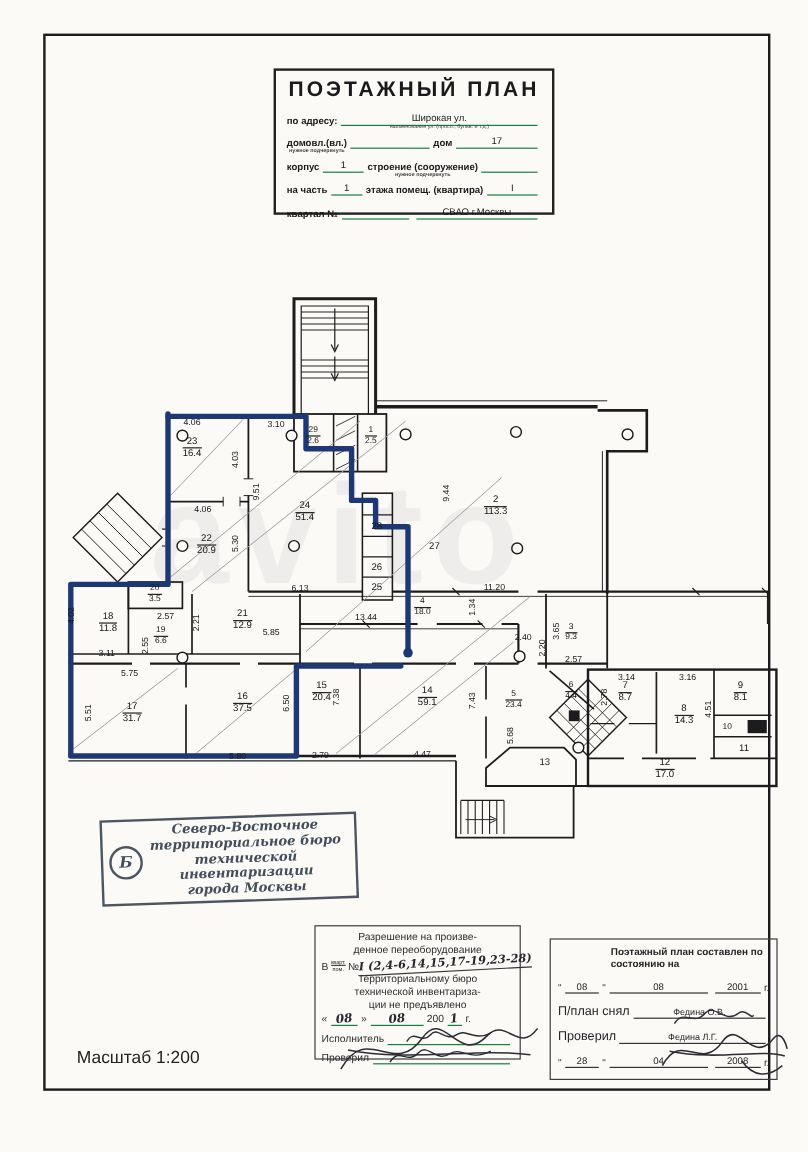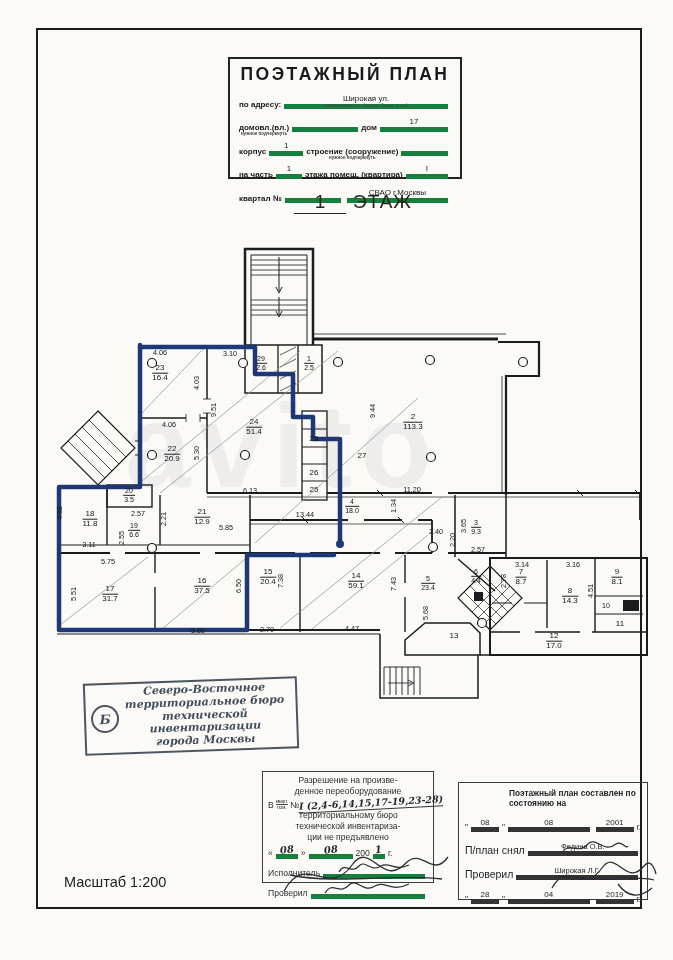--- a/index.html
+++ b/index.html
@@ -8,21 +8,21 @@
   .page{position:absolute;inset:0;background:#fbfaf7;}
   .frame{position:absolute;left:36px;top:28px;width:602px;height:877px;border:2px solid #1b1b1d;}
   .watermark{position:absolute;left:125px;top:378px;font-size:118px;font-weight:bold;
        letter-spacing:8px;color:rgba(135,135,145,0.11);pointer-events:none;}
   
   .hdr{position:absolute;left:228px;top:57px;width:234px;height:122px;border:2px solid #222;
        padding:4px 9px;box-sizing:border-box;font-size:8px;}
   .hdr-title{font-size:17.5px;font-weight:bold;text-align:center;letter-spacing:2.5px;margin-top:1px;}
   .hrow{display:flex;align-items:flex-end;margin-top:8.5px;white-space:nowrap;}
   .lbl{position:relative;font-weight:bold;}
-  .uline{display:inline-block;border-bottom:5px solid #15803d;text-align:center;position:relative;
+  .uline{display:inline-block;border-bottom:1px solid #15803d;text-align:center;position:relative;
          margin:0 3px;height:10px;vertical-align:bottom;}
   .uline .val{font-size:8px;}
   .caption{position:absolute;top:100%;left:0;right:0;font-size:4.5px;color:#444;text-align:center;
            white-space:nowrap;line-height:1.1;}
   .grow{flex:1;}
   
   .floor-title{position:absolute;left:283px;top:191px;width:140px;text-align:center;font-size:19px;color:#222;}
   .ft-num{display:inline-block;min-width:52px;border-bottom:1.5px solid #222;text-align:center;}
   .ft-word{margin-left:7px;letter-spacing:1px;}
   
@@ -111,23 +111,20 @@
         <span class="val">I</span></span>
     </div>
     <div class="hrow">
       <span class="lbl">квартал №</span>
       <span class="uline" style="width:56px"></span>
       <span class="uline grow">
         <span class="val">СВАО г.Москвы</span></span>
     </div>
   </div>
 
-  <div class="floor-title">
-    <span class="ft-num">1</span><span class="ft-word">ЭТАЖ</span>
-  </div>
 
   <div class="plan">
     <svg width="600" height="470" viewBox="0 0 600 470">
       <g stroke="#1c1c1e" fill="none">
 
         <path d="M195,102 V6 H263 V102" stroke-width="2.5"></path>
         <path d="M201,102 V12 H257 V102" stroke-width="1"></path>
         <path d="M201,17 H257 M201,22 H257 M201,27 H257 M201,32 H257 M201,57 H257 M201,62 H257 M201,67 H257 M201,72 H257" stroke-width="0.8"></path>
         <path d="M229,14 V48 M226,44 L229,50 L232,44 M229,54 V72 M226,68 L229,74 L232,68" stroke-width="1"></path>
 
@@ -427,28 +424,28 @@
       <span class="uline grow"><span class="val">08</span></span>
       <span class="uline" style="width:38px"><span class="val">2001</span></span>
       <span>г.</span>
     </div>
     <div class="db-row">
       <span class="db-lab">П/план снял</span>
       <span class="uline grow"><span class="db-val">Федина О.В.</span></span>
     </div>
     <div class="db-row">
       <span class="db-lab">Проверил</span>
-      <span class="uline grow"><span class="db-val">Широкая Л.Г.</span></span>
+      <span class="uline grow"><span class="db-val">Федина Л.Г.</span></span>
     </div>
     <div class="db-row">
       <span>"</span>
       <span class="uline" style="width:28px"><span class="val">28</span></span>
       <span>"</span>
       <span class="uline grow"><span class="val">04</span></span>
-      <span class="uline" style="width:38px"><span class="val">2019</span></span>
+      <span class="uline" style="width:38px"><span class="val">2008</span></span>
       <span>г.</span>
     </div>
   </div>
   <svg class="db-sig1" width="70" height="20">
     <path d="M2,15 C10,2 18,18 28,6 C36,-2 44,16 56,6 C62,2 66,12 68,8" stroke="#2d2d35" fill="none" stroke-width="1.2"></path>
   </svg>
   <svg class="db-sig2" width="110" height="48">
     <path d="M4,34 C20,4 36,40 54,14 C68,-6 78,34 96,12 C104,2 108,20 108,20 M10,22 C50,30 86,20 106,26 M70,30 C80,44 92,44 104,34" stroke="#2d2d35" fill="none" stroke-width="1.3"></path>
   </svg>
 

